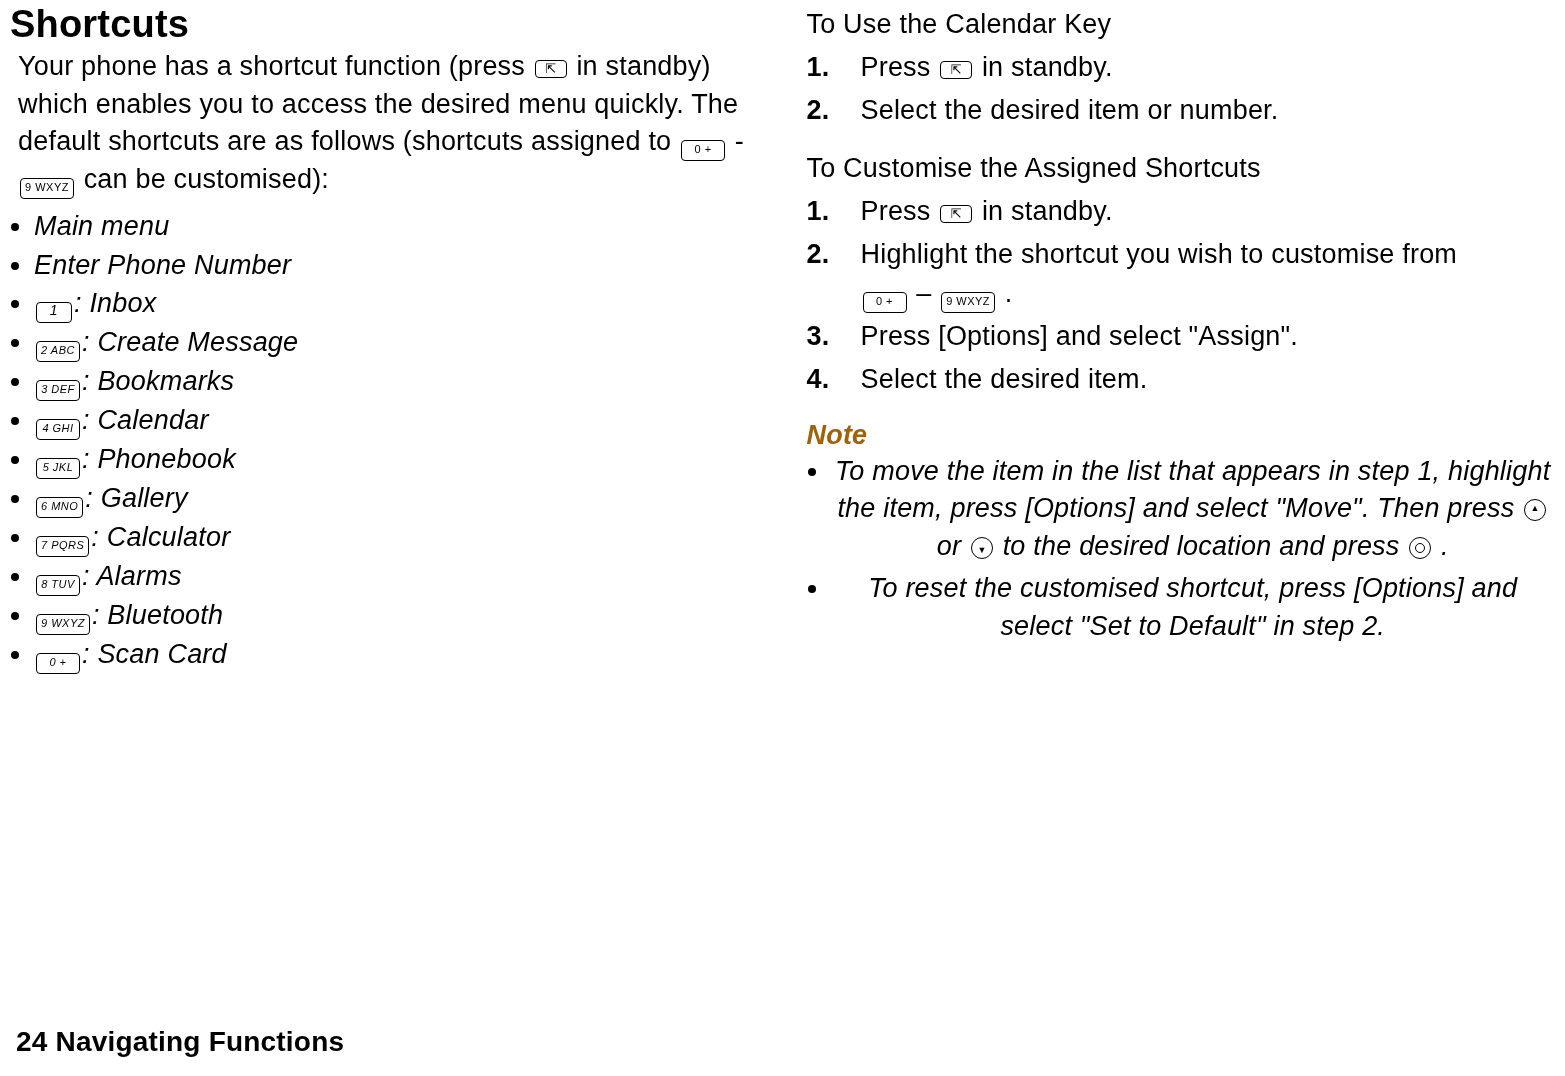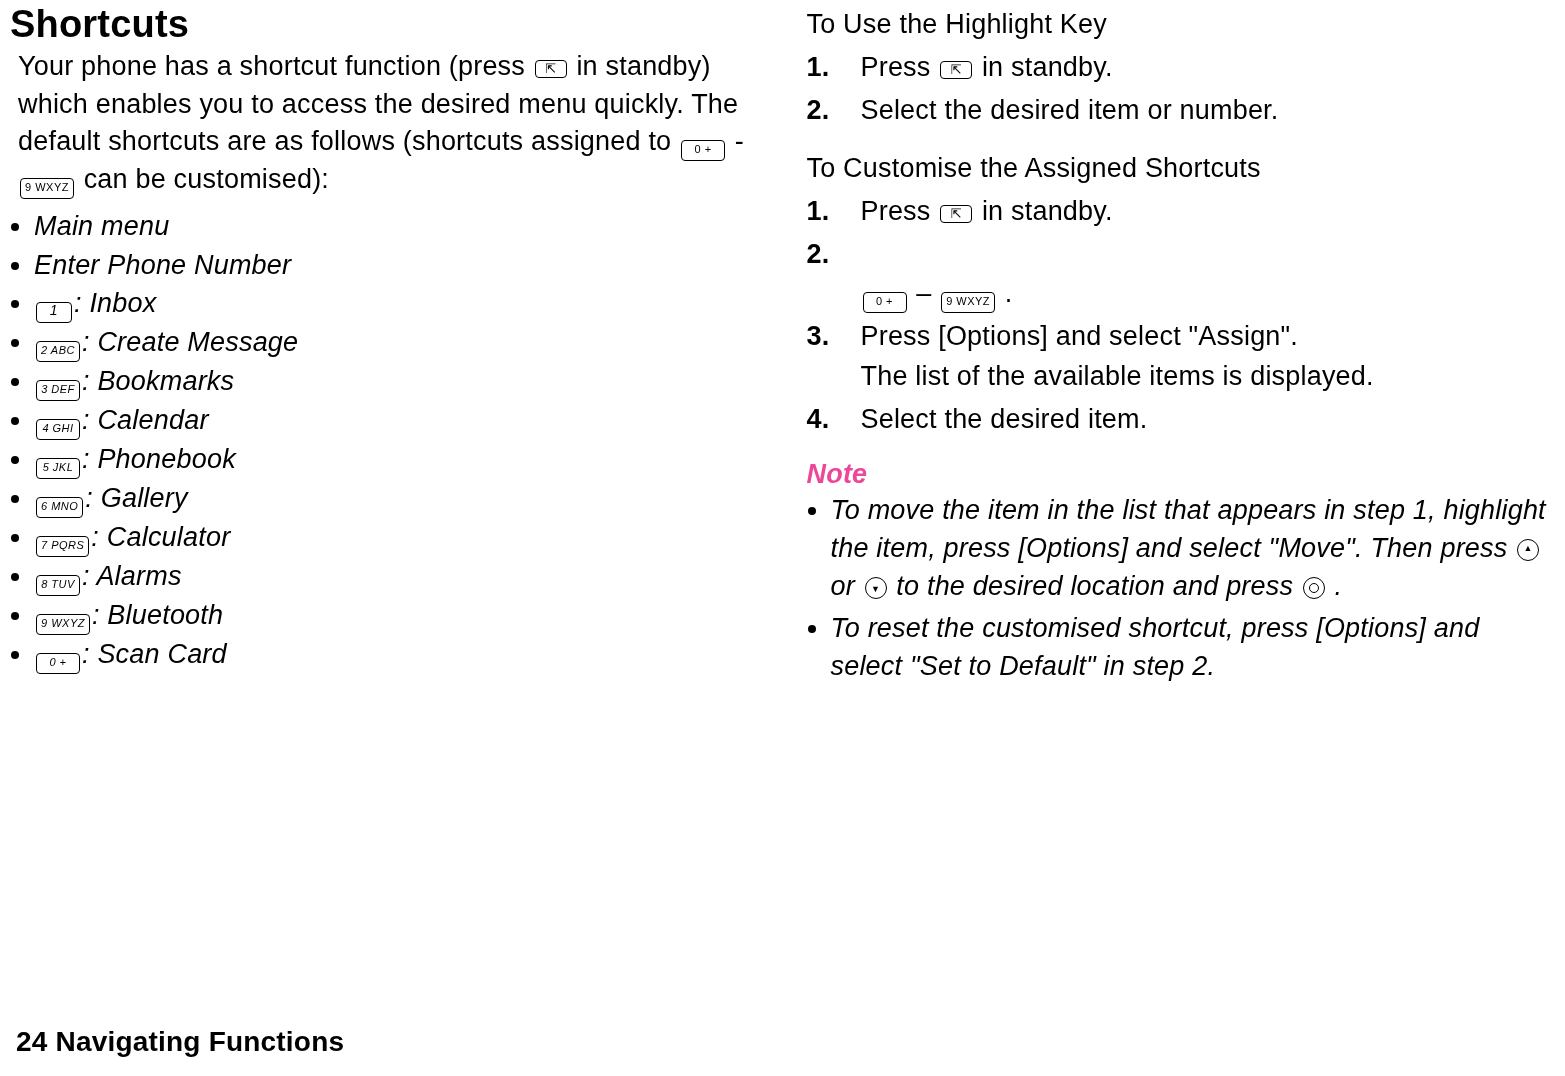--- a/index.html
+++ b/index.html
@@ -95,29 +95,30 @@
   ol.steps li .body {
     flex: 1 1 0;
     margin-left: 12px;
   }
   .subnote {
     font-weight: 300;
     line-height: 1.4;
     margin-top: 2px;
   }
   .note-head {
-    color: #ec4899;
+    color: #a16207;
     font-weight: 700;
     font-style: italic;
     margin: 6px 0 2px 0;
   }
   ul.notes {
     list-style: disc;
     margin: 0;
     padding-left: 24px;
+    text-align: center;
   }
   ul.notes li {
     font-style: italic;
     font-weight: 300;
     line-height: 1.4;
     margin-bottom: 4px;
   }
   .footer {
     position: absolute;
     left: 16px;
@@ -214,21 +215,21 @@
         <li><span class="keyicon">5 JKL</span>: <span>Phonebook</span></li>
         <li><span class="keyicon">6 MNO</span>: <span>Gallery</span></li>
         <li><span class="keyicon">7 PQRS</span>: <span>Calculator</span></li>
         <li><span class="keyicon">8 TUV</span>: <span>Alarms</span></li>
         <li><span class="keyicon">9 WXYZ</span>: <span>Bluetooth</span></li>
         <li><span class="keyicon">0 +</span>: <span>Scan Card</span></li>
       </ul>
     </div>
 
     <div class="col">
-      <p class="subhead">To Use the Highlight Key</p>
+      <p class="subhead">To Use the Calendar Key</p>
       <ol class="steps">
         <li>
           <span class="num">1.</span>
           <span class="body">
             <span>Press </span>
             <span class="shortcut-key"></span>
             <span> in standby.</span>
           </span>
         </li>
         <li>
@@ -245,32 +246,31 @@
           <span class="num">1.</span>
           <span class="body">
             <span>Press </span>
             <span class="shortcut-key"></span>
             <span> in standby.</span>
           </span>
         </li>
         <li>
           <span class="num">2.</span>
           <span class="body">
-            <br>
+            <span>Highlight the shortcut you wish to customise from</span><br>
             <span class="keyicon">0 +</span>
             <span> – </span>
             <span class="keyicon">9 WXYZ</span>
             <span>.</span>
           </span>
         </li>
         <li>
           <span class="num">3.</span>
           <span class="body">
             <span>Press [Options] and select "Assign".</span>
-            <div class="subnote">The list of the available items is displayed.</div>
           </span>
         </li>
         <li>
           <span class="num">4.</span>
           <span class="body">
             <span>Select the desired item.</span>
           </span>
         </li>
       </ol>
 

